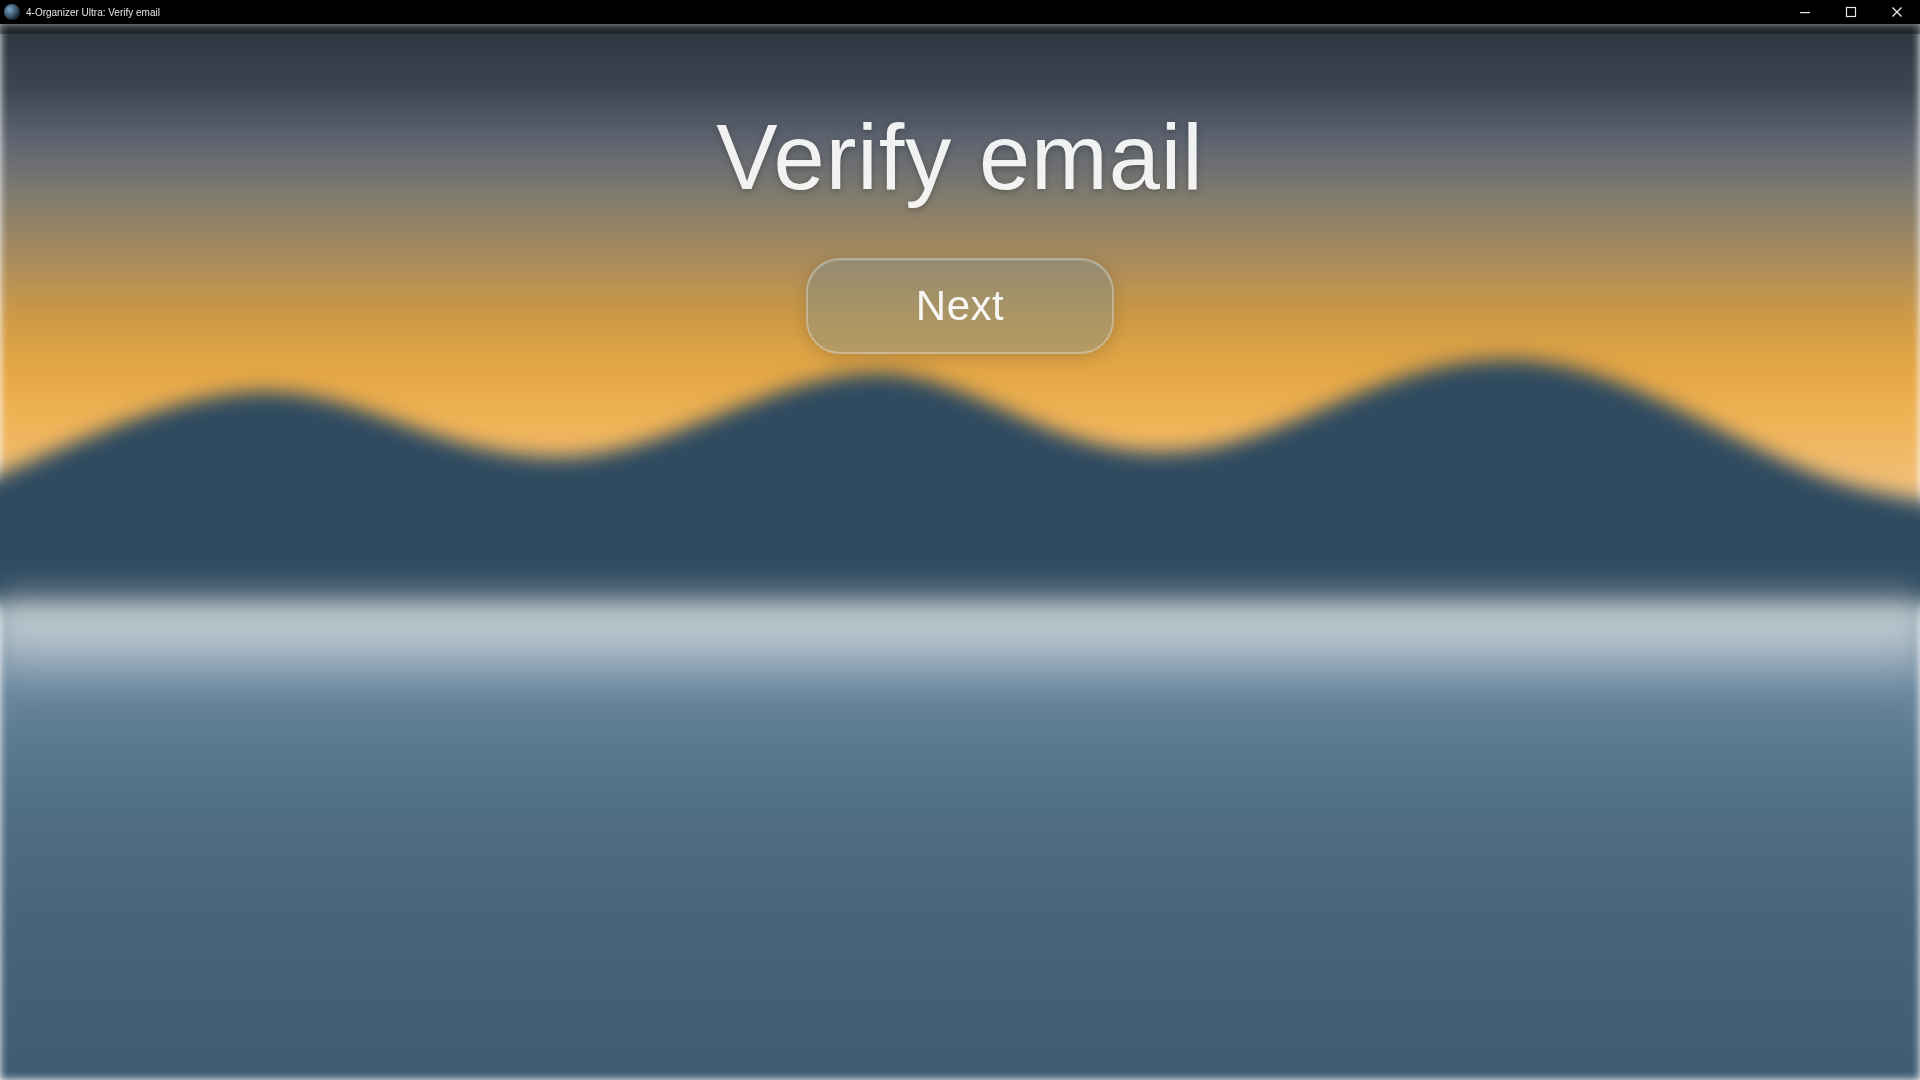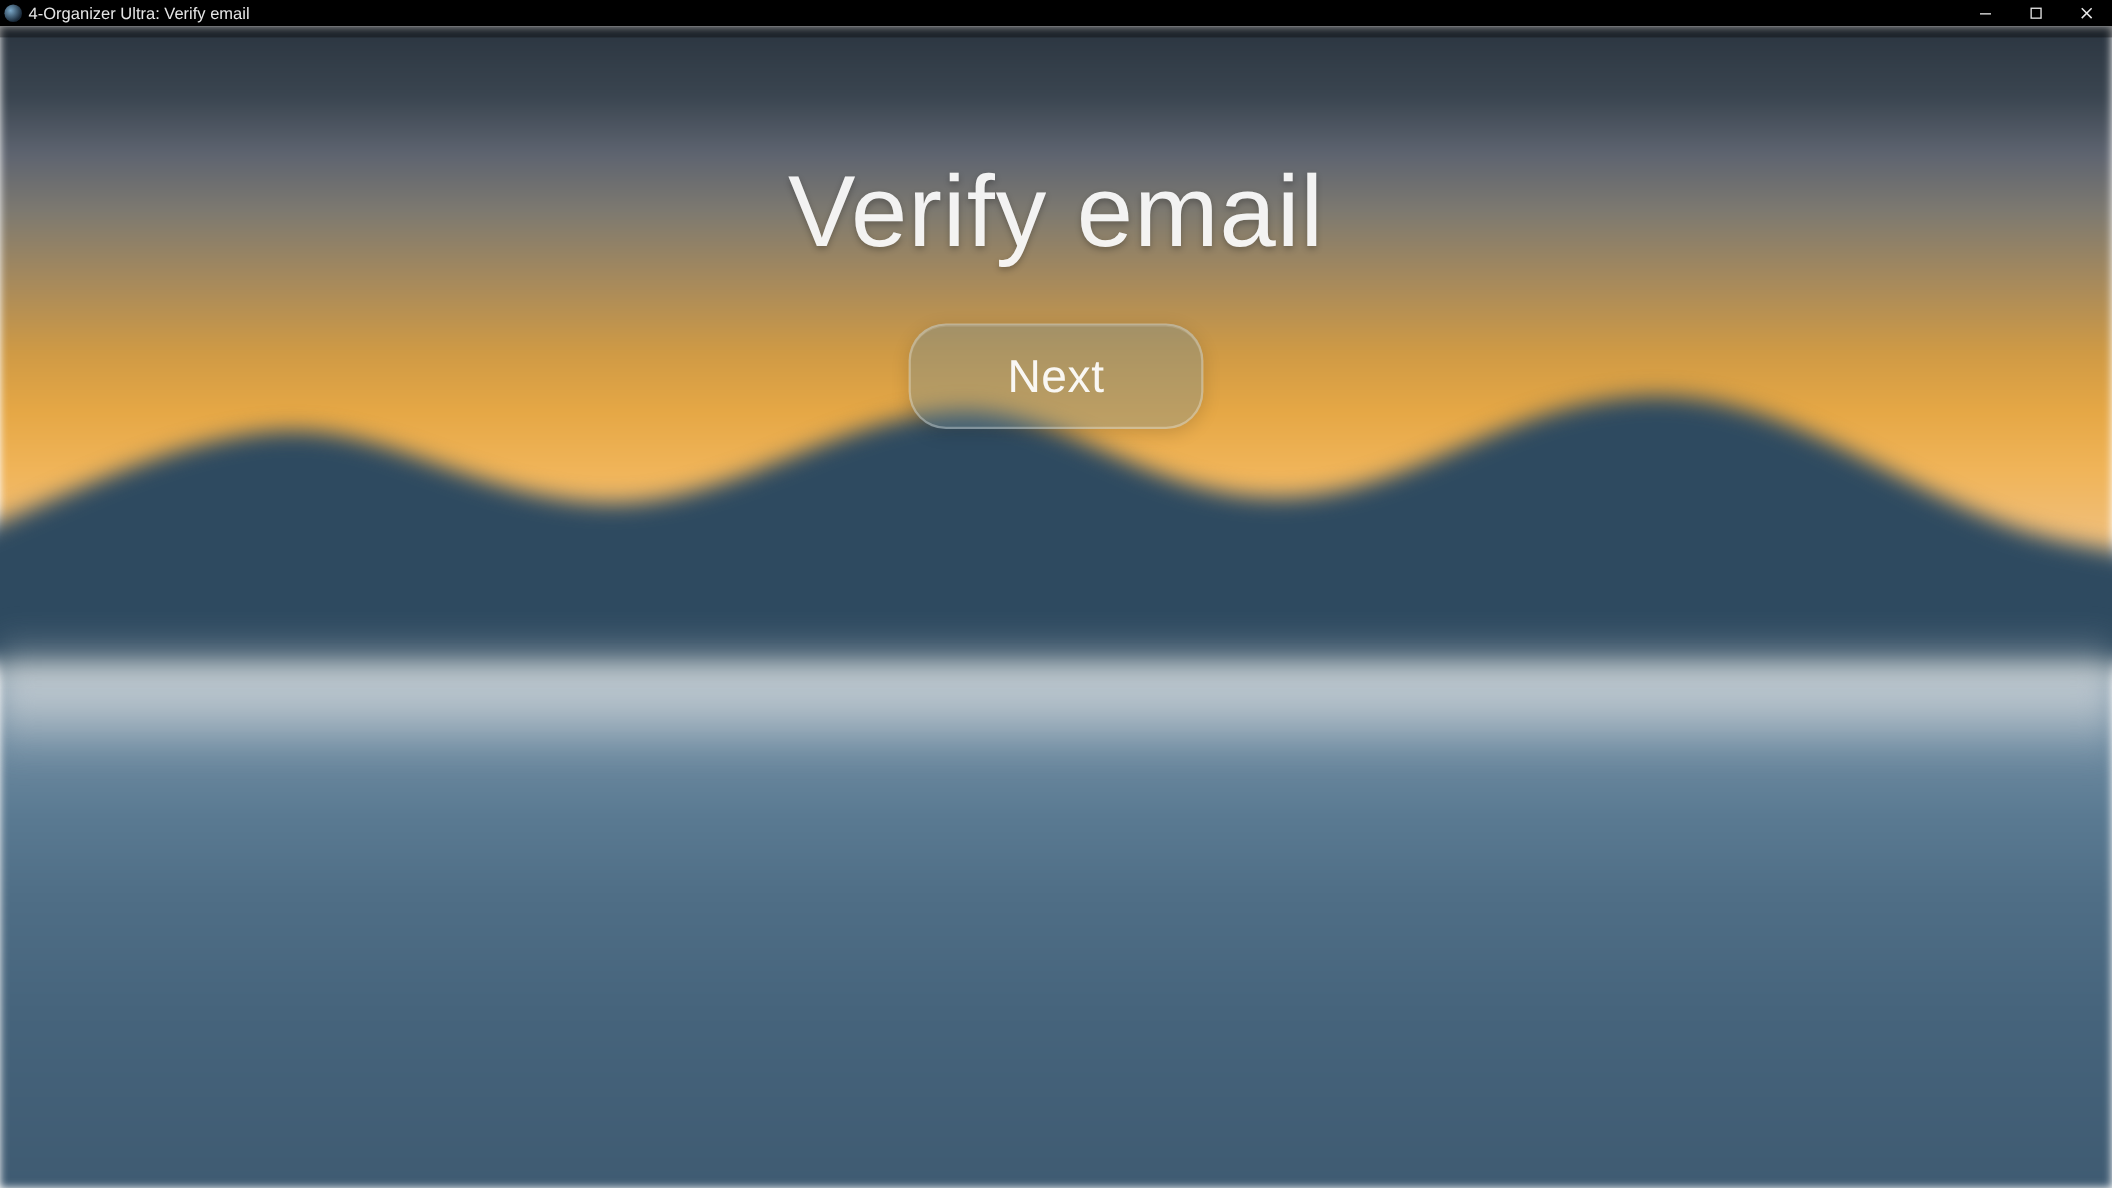--- a/index.html
+++ b/index.html
@@ -16,21 +16,21 @@
   }
   
   .titlebar {
     height: 24px;
     width: 100%;
     background: #000;
     display: flex;
     align-items: center;
     padding: 0 4px;
     color: #e6e6e6;
-    font-size: 15px;
+    font-size: 10px;
     position: relative;
   }
   .titlebar .app-icon {
     width: 16px;
     height: 16px;
     border-radius: 50%;
     background: radial-gradient(circle at 35% 35%, #7aa7c7 0%, #1a2a3a 70%);
     margin-right: 6px;
     flex: none;
   }
@@ -116,21 +116,21 @@
   
   .content {
     position: absolute;
     inset: 0;
     z-index: 10;
     display: flex;
     flex-direction: column;
     align-items: center;
   }
   .page-title {
-    margin-top: 117px;
+    margin-top: 81px;
     font-size: 92px;
     font-weight: 200;
     letter-spacing: 1px;
     color: rgba(255,255,255,0.92);
     text-shadow: 0 2px 6px rgba(0,0,0,0.25);
   }
   .card {
     margin-top: 62px;
     width: 542px;
     border-radius: 34px;
@@ -175,21 +175,21 @@
     margin-top: 6px;
     font-size: 24px;
     font-weight: 300;
     color: rgba(255,255,255,0.95);
     display: inline-block;
     border-bottom: 1px solid rgba(255,255,255,0.7);
     padding-bottom: 2px;
   }
   .next-btn {
     margin-top: 48px;
-    width: 268px;
+    width: 308px;
     height: 96px;
     border-radius: 34px;
     border: 2px solid rgba(255,255,255,0.30);
     background: rgba(110,140,155,0.35);
     color: rgba(255,255,255,0.92);
     font-size: 42px;
     font-weight: 300;
     font-family: inherit;
     letter-spacing: 0.5px;
     box-shadow: 0 4px 16px rgba(0,0,0,0.15), inset 0 1px 0 rgba(255,255,255,0.12);

